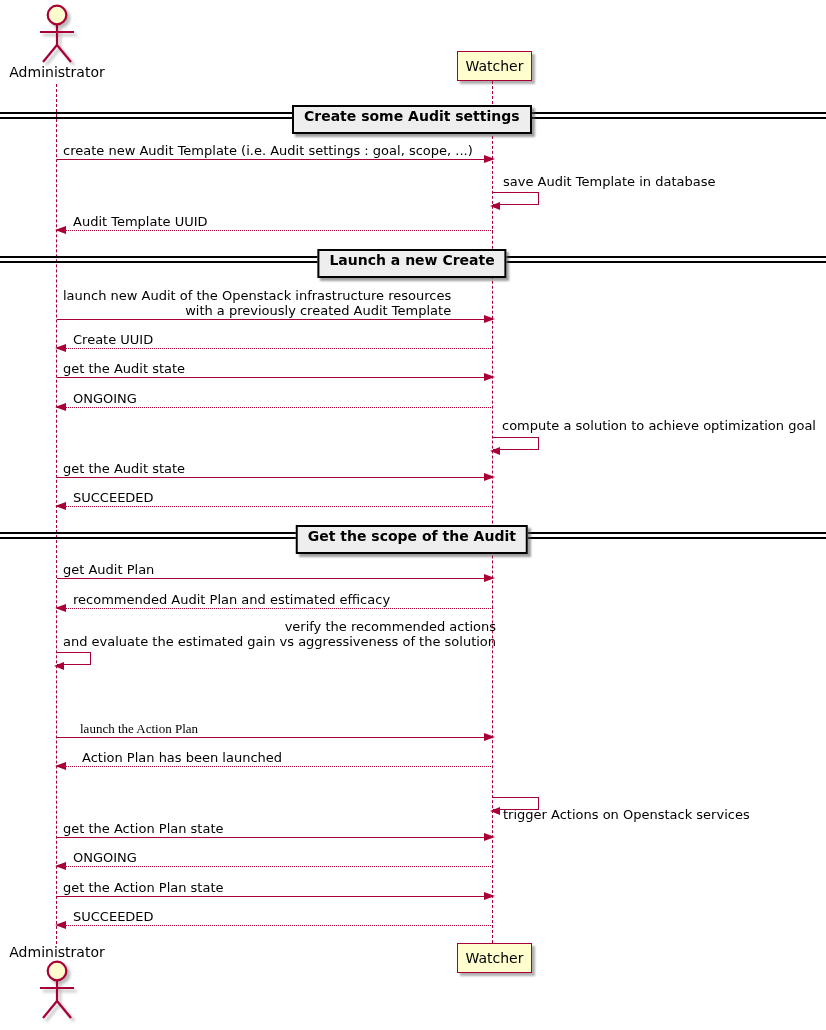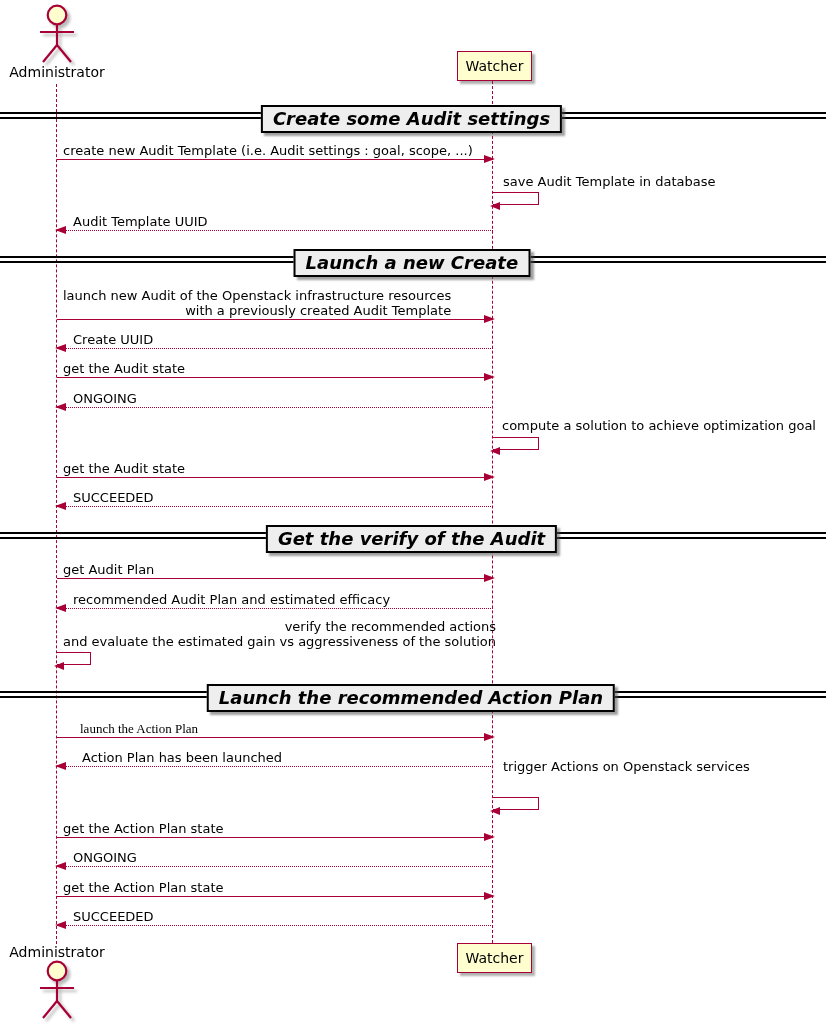--- a/index.html
+++ b/index.html
@@ -23,23 +23,23 @@
   
   .actor-wrap{position:absolute;z-index:3;filter:drop-shadow(3px 3px 1.5px rgba(80,80,80,0.40));}
   .actor-label{position:absolute;width:110px;text-align:center;font-size:14px;z-index:3;}
 
   
   .divider{position:absolute;left:0;right:0;height:24px;z-index:4;}
   .dline{position:absolute;left:0;right:0;height:0;border-top:2px solid #000;}
   .dline.l1{top:7px;}
   .dline.l2{top:12px;}
   .dbox{position:absolute;left:50%;top:0;transform:translateX(-50.5%);
-        background:var(--dfill);border:2px solid #000;padding:1px 10px 2px 10px;
-        font-size:18px;font-weight:bold;white-space:nowrap;
-        box-shadow:3px 3px 2px rgba(80,80,80,0.55);font-style:italic;}
+        background:var(--dfill);border:2px solid #000;padding:1px 10px 8px 10px;
+        font-size:14px;font-weight:bold;white-space:nowrap;
+        box-shadow:3px 3px 2px rgba(80,80,80,0.55);}
 
   
   .mlabel{position:absolute;font-size:13px;line-height:14.5px;white-space:pre-line;z-index:2;text-align:right;}
   .arrow{position:absolute;left:57px;width:436px;height:0;z-index:2;}
   .arrow.sol{border-top:1.5px solid var(--accent);}
   .arrow.ret{border-top:1.5px dotted var(--accent);}
   .arrow.sol::after{content:"";position:absolute;right:-2px;top:-5.5px;width:0;height:0;
         border-left:11px solid var(--accent);border-top:4.5px solid transparent;border-bottom:4.5px solid transparent;}
   .arrow.ret::after{content:"";position:absolute;left:-2px;top:-5.5px;width:0;height:0;
         border-right:11px solid var(--accent);border-top:4.5px solid transparent;border-bottom:4.5px solid transparent;}
@@ -76,26 +76,21 @@
     <div class="dbox">Create some Audit settings</div>
   </div>
   <div class="divider" style="top:249px;">
     <div class="dline l1"></div>
     <div class="dline l2"></div>
     <div class="dbox">Launch a new Create</div>
   </div>
   <div class="divider" style="top:525px;">
     <div class="dline l1"></div>
     <div class="dline l2"></div>
-    <div class="dbox">Get the verify of the Audit</div>
-  </div>
-  <div class="divider" style="top:684px;">
-    <div class="dline l1"></div>
-    <div class="dline l2"></div>
-    <div class="dbox">Launch the recommended Action Plan</div>
+    <div class="dbox">Get the scope of the Audit</div>
   </div>
 
   <div class="mlabel" style="left:63px;top:144px;">create new Audit Template (i.e. Audit settings : goal, scope, ...)</div>
   <div class="arrow sol" style="top:159px;"></div>
 
   <div class="mlabel" style="left:503px;top:175px;">save Audit Template in database</div>
   <div class="selfloop w" style="top:192px;"></div>
 
   <div class="mlabel" style="left:73px;top:215px;">Audit Template UUID</div>
   <div class="arrow ret" style="top:230px;"></div>
@@ -131,21 +126,21 @@
   <div class="mlabel" style="left:63px;top:620px;">verify the recommended actions
 and evaluate the estimated gain vs aggressiveness of the solution</div>
   <div class="selfloop a" style="top:652px;"></div>
 
   <div class="mlabel" style="left:80px;top:722px;font-family:Liberation Serif, serif;">launch the Action Plan</div>
   <div class="arrow sol" style="top:737px;"></div>
 
   <div class="mlabel" style="left:73px;top:751px;margin-left:9px;">Action Plan has been launched</div>
   <div class="arrow ret" style="top:766px;"></div>
 
-  <div class="mlabel" style="left:503px;top:760px;">trigger Actions on Openstack services</div>
+  <div class="mlabel" style="left:503px;top:808px;">trigger Actions on Openstack services</div>
   <div class="selfloop w" style="top:797px;"></div>
 
   <div class="mlabel" style="left:63px;top:822px;">get the Action Plan state</div>
   <div class="arrow sol" style="top:837px;"></div>
 
   <div class="mlabel" style="left:73px;top:851px;">ONGOING</div>
   <div class="arrow ret" style="top:866px;"></div>
 
   <div class="mlabel" style="left:63px;top:881px;">get the Action Plan state</div>
   <div class="arrow sol" style="top:896px;"></div>

